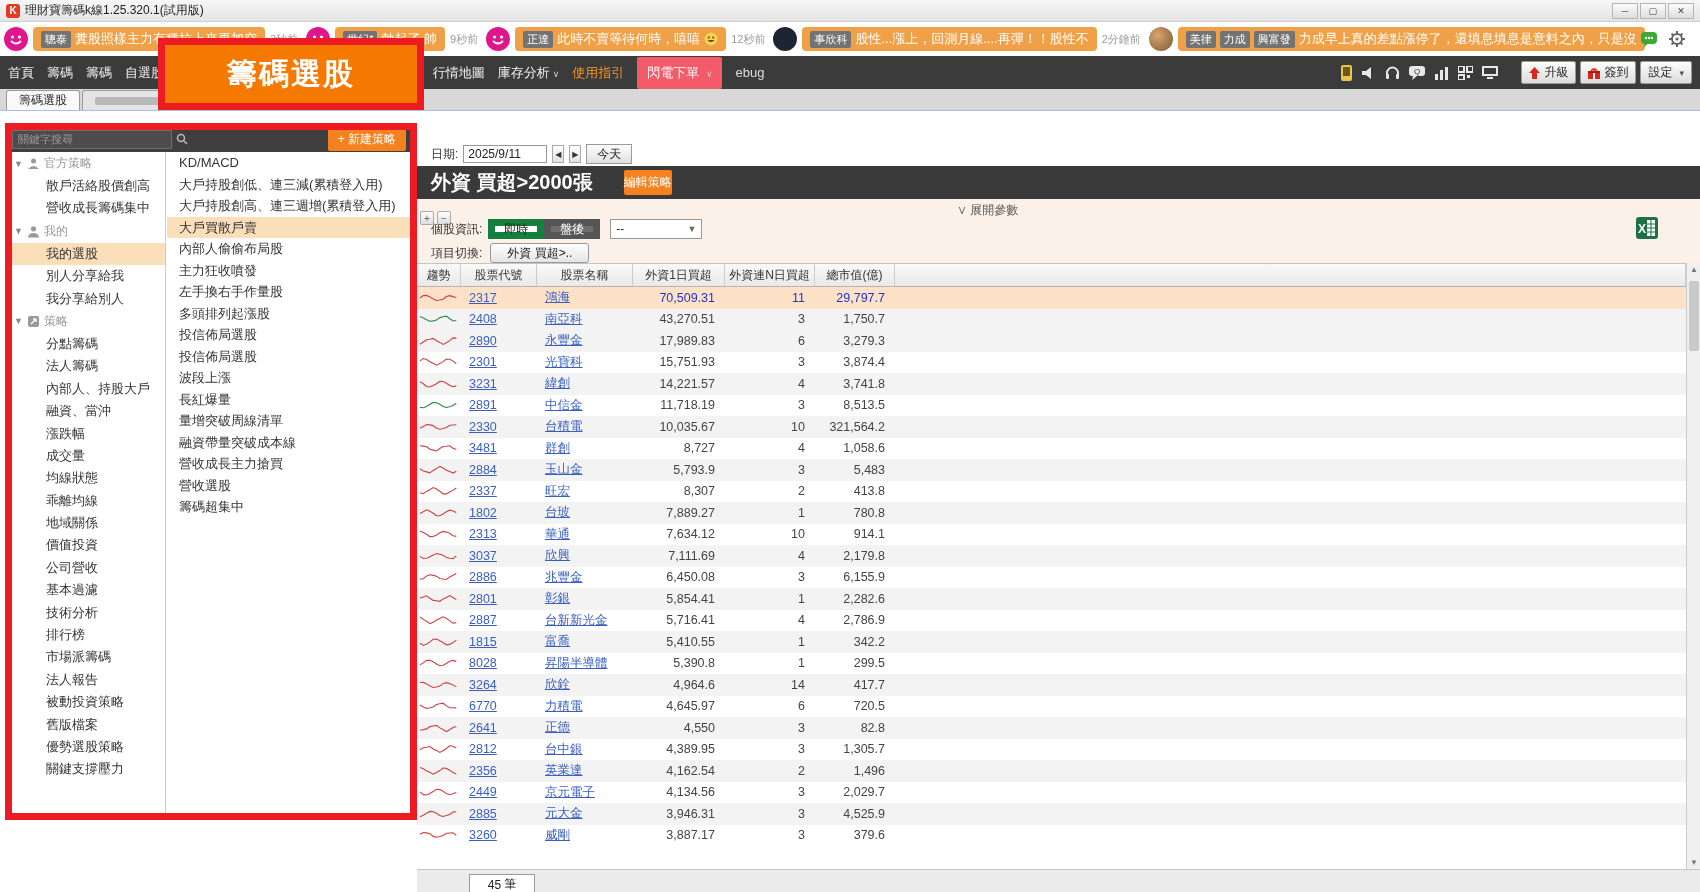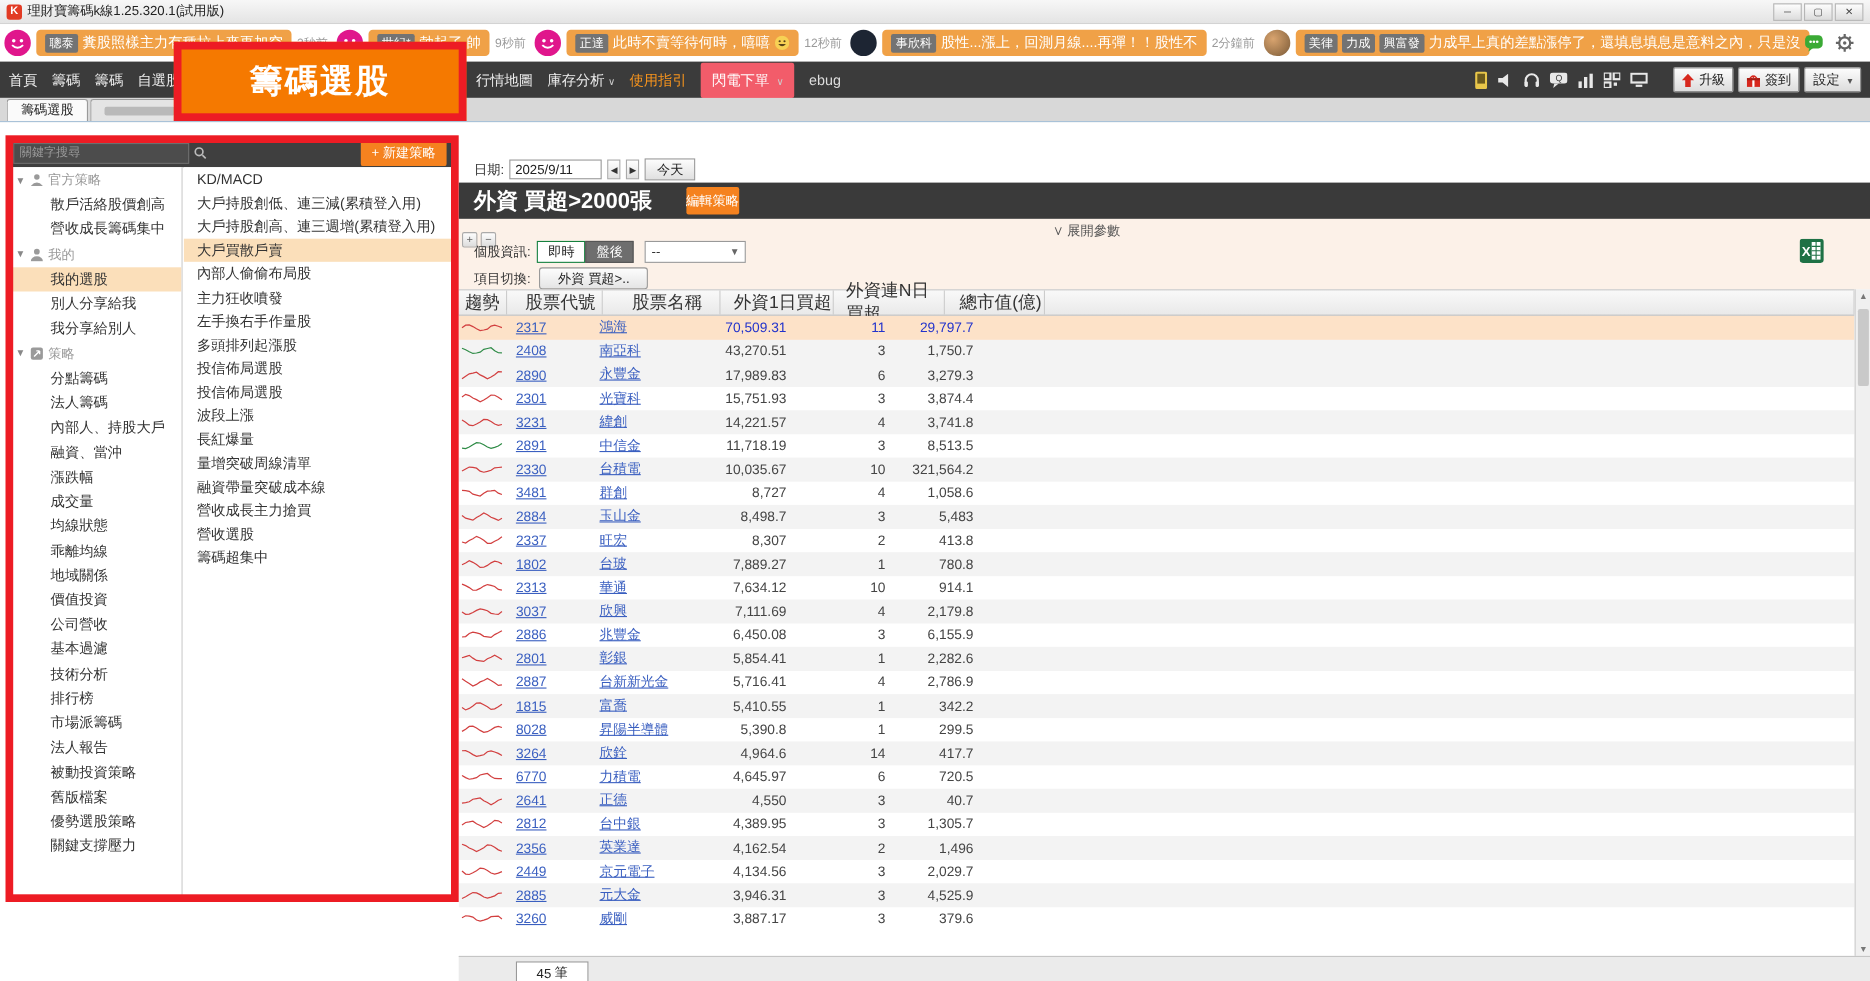--- a/index.html
+++ b/index.html
@@ -79,36 +79,36 @@
     font-size:8px; color:#333; display:flex; align-items:center; justify-content:center; }
   #today-btn { height:20px; border:1px solid #999; background:linear-gradient(#fdfdfd,#e0e0e0);
     font-size:12px; padding:0 10px; color:#222; }
   #strategy-bar { position:absolute; left:0; top:24px; width:1283px; height:33px; background:#3a3a3a;
     display:flex; align-items:center; gap:31px; padding-left:14px; }
   #strategy-title { color:#fff; font-size:20px; font-weight:bold; }
   #edit-strategy-btn { background:#f5821f; color:#fff; border:none; font-size:12px; padding:4px 0; border-radius:2px; }
   #param-strip { position:absolute; left:0; top:57px; width:1283px; height:64px; background:#fcf1e8; }
   #expand-params { position:absolute; left:540px; top:3px; font-size:12px; color:#555; }
   #info-row { position:absolute; left:14px; top:20px; display:flex; align-items:center; gap:6px; font-size:12px; color:#333; }
-  .toggle-btn { height:20px; padding:0 9px; font-size:12px; border:1px solid #15803d; background:#fff; color:#222;
+  .toggle-btn { height:20px; padding:0 9px; font-size:12px; border:7px solid #15803d; background:#fff; color:#222;
     display:flex; align-items:center; }
   .toggle-btn.pressed { background:#6e6e6e; color:#fff; border-color:#555; }
   #info-dropdown { width:92px; height:20px; border:1px solid #999; background:#fff; font-size:12px; color:#333;
     display:flex; align-items:center; justify-content:space-between; padding:0 5px; margin-left:4px; }
   #switch-row { position:absolute; left:14px; top:44px; display:flex; align-items:center; gap:8px; font-size:12px; color:#333; }
   #switch-btn { height:20px; border:1px solid #999; border-radius:3px; background:linear-gradient(#fdfdfd,#e5e5e5);
     font-size:12px; padding:0 16px; color:#222; }
   .mini-btn { width:14px; height:14px; border:1px solid #aaa; border-radius:2px; background:linear-gradient(#fdfdfd,#ddd);
     font-size:10px; color:#666; display:flex; align-items:center; justify-content:center; }
   #excel-icon { position:absolute; right:42px; top:18px; }
 
   
   #table-header { position:absolute; left:0; top:121px; width:1269px; height:24px; display:flex;
     background:linear-gradient(#f9f9f9,#e9e9e9); border-top:1px solid #c5c5c5; border-bottom:1px solid #b5b5b5;
-    font-size:16px; color:#333;gap:11px; }
+    font-size:12px; color:#333; }
   .th { display:flex; align-items:center; justify-content:center; border-right:1px solid #ccc; height:100%; }
   #table-body { position:absolute; left:0; top:145px; width:1269px; height:582px; overflow:hidden; }
   .trow { display:flex; height:21.5px; align-items:center; font-size:12.5px; color:#333; background:#fff; }
   .trow.alt { background:#f3f3f3; }
   .trow.hl { background:#fde2c8; }
   .trow.hl .num { color:#2233cc; }
   .td { height:100%; display:flex; align-items:center; }
   .td-spark { justify-content:center; }
   .td-link { padding-left:8px; }
   .td-link a { color:#3a5fc0; text-decoration:underline; }
@@ -607,21 +607,21 @@
           <svg width="40" height="14" viewBox="0 0 40 14">
             <polyline points="1.0,5.7 4.3,8.1 7.6,8.9 10.9,9.9 14.2,7.4 17.5,5.6 20.8,3.4 24.1,5.0 27.4,7.3 30.7,8.5 34.0,10.1 37.3,8.2" fill="none" stroke="#d23f3f" stroke-width="1.1"></polyline>
           </svg>
         </div>
         <div class="td td-link col1">
           <a href="#">2884</a>
         </div>
         <div class="td td-link col2">
           <a href="#">玉山金</a>
         </div>
-        <div class="td num col3">8,498.7</div>
+        <div class="td num col3">5,793.9</div>
         <div class="td num col4">3</div>
         <div class="td num col5">5,483</div>
         <div class="td colfill"></div>
       </div>
       <div class="trow">
         <div class="td td-spark col0">
           <svg width="40" height="14" viewBox="0 0 40 14">
             <polyline points="1.0,8.7 4.3,9.7 7.6,7.4 10.9,5.7 14.2,3.6 17.5,5.1 20.8,7.2 24.1,9.9 27.4,9.9 30.7,8.1 34.0,6.4 37.3,4.0" fill="none" stroke="#d23f3f" stroke-width="1.1"></polyline>
           </svg>
         </div>
@@ -813,21 +813,21 @@
           </svg>
         </div>
         <div class="td td-link col1">
           <a href="#">2641</a>
         </div>
         <div class="td td-link col2">
           <a href="#">正德</a>
         </div>
         <div class="td num col3">4,550</div>
         <div class="td num col4">3</div>
-        <div class="td num col5">40.7</div>
+        <div class="td num col5">82.8</div>
         <div class="td colfill"></div>
       </div>
       <div class="trow">
         <div class="td td-spark col0">
           <svg width="40" height="14" viewBox="0 0 40 14">
             <polyline points="1.0,7.9 4.3,5.7 7.6,5.2 10.9,4.5 14.2,6.9 17.5,8.4 20.8,10.4 24.1,8.7 27.4,6.5 30.7,3.8 34.0,4.2 37.3,6.1" fill="none" stroke="#d23f3f" stroke-width="1.1"></polyline>
           </svg>
         </div>
         <div class="td td-link col1">
           <a href="#">2812</a>

